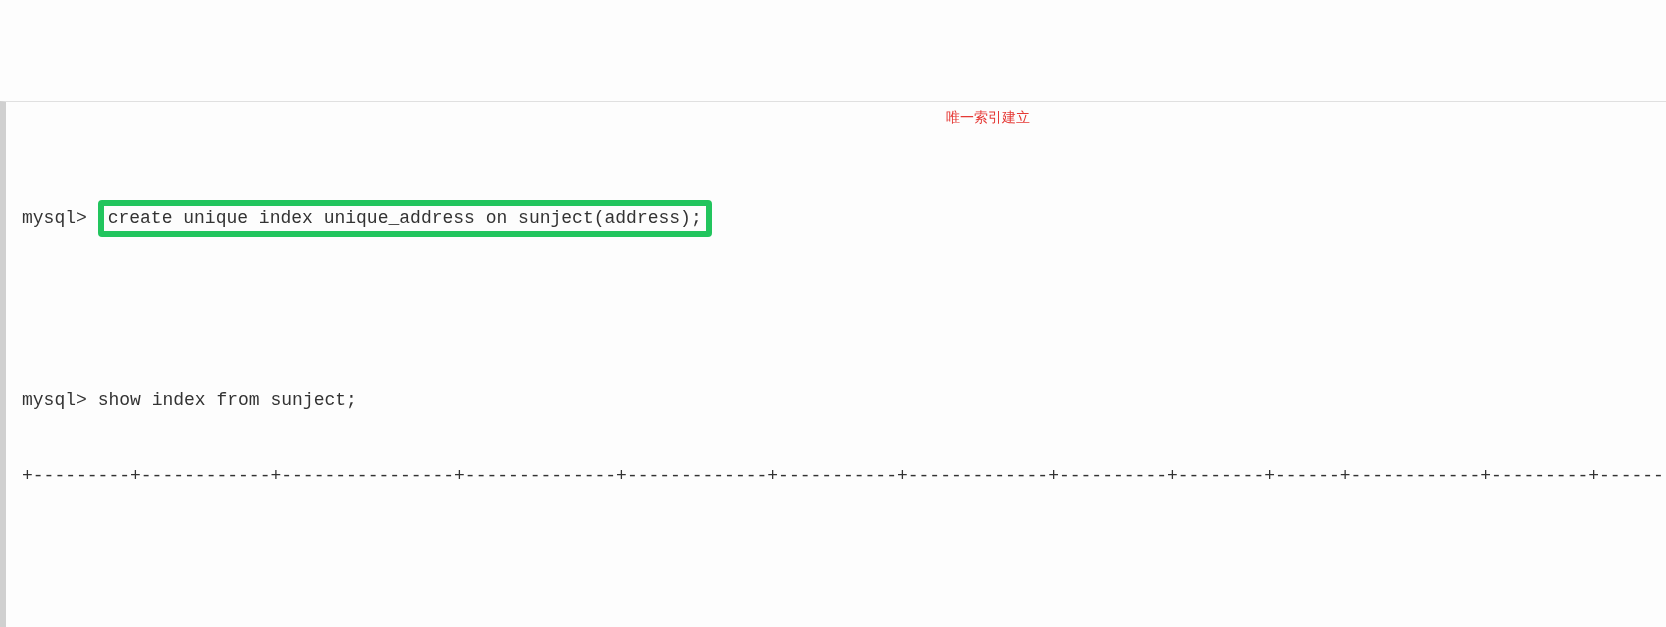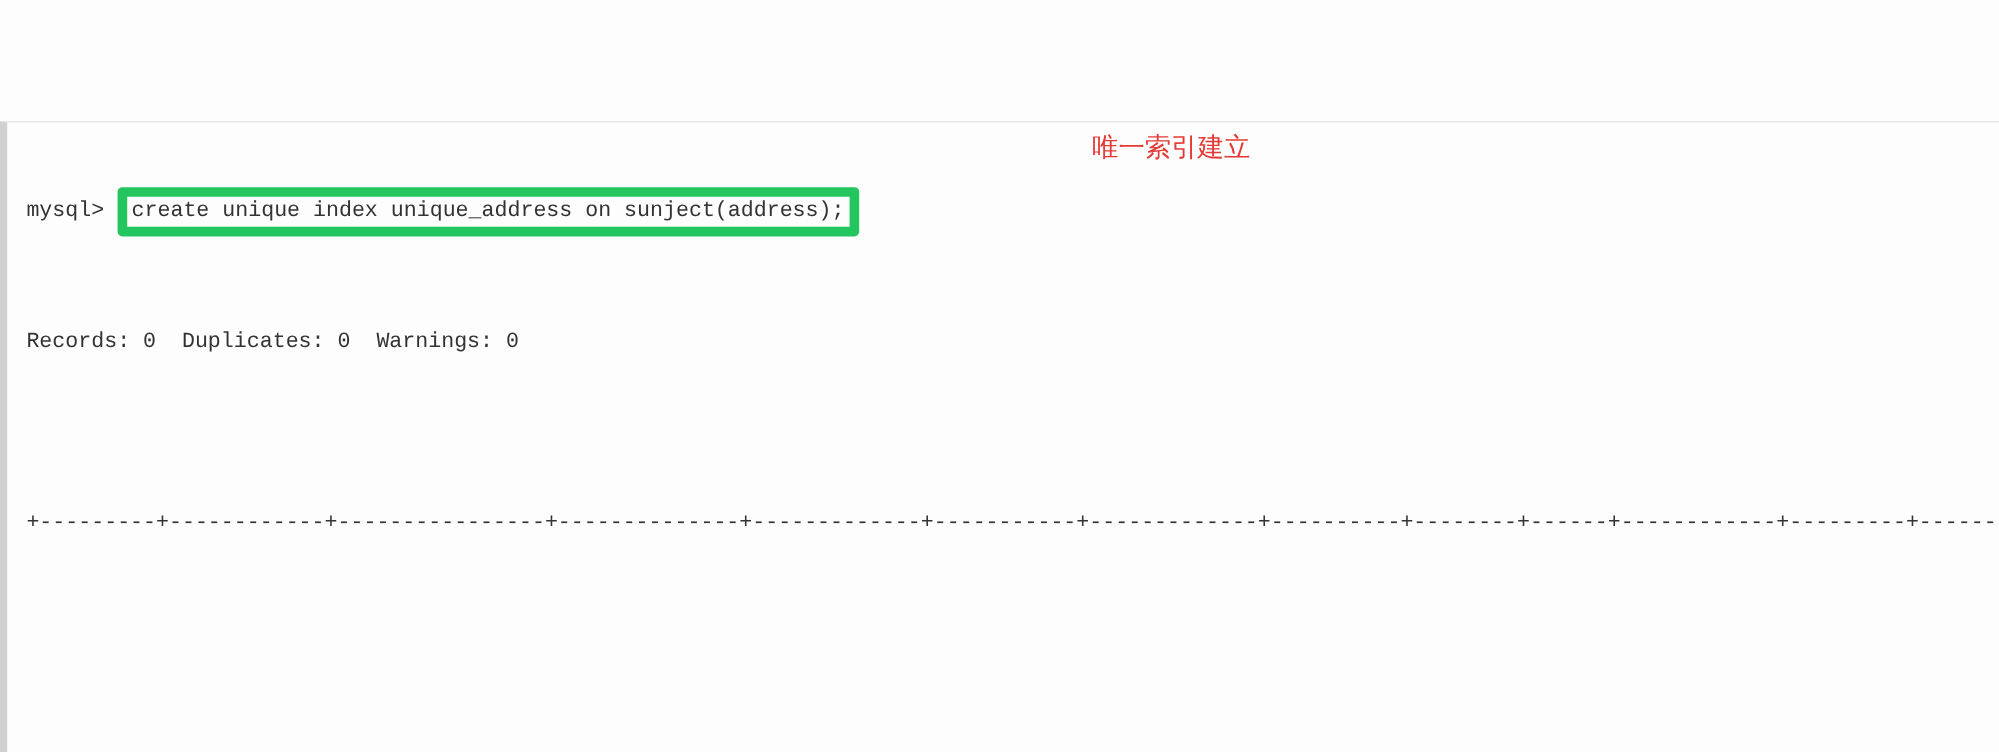--- a/index.html
+++ b/index.html
@@ -16,46 +16,47 @@
   .terminal {
     padding: 4px 0 4px 16px;
     border-left: 6px solid #d0d0d0;
     border-top: 1px solid #e0e0e0;
     position: relative;
   }
   .line {
     display: block;
   }
   .red-box-inline {
-    border: 8px solid #22c55e;
+    border: 6px solid #22c55e;
     border-radius: 4px;
     padding: 0 4px;
     display: inline-block;
+    margin-top: 44px;
   }
   .red-annot {
     color: #e53935;
     position: absolute;
-    left: 904px;
+    left: 940px;
     top: 6px;
     white-space: nowrap;
     font-family: "Microsoft YaHei", sans-serif;
-    font-size: 22px;
+    font-size: 14px;
     text-align: center;
   }
 </style>
 </head>
 <body>
 
 
 
 <div class="terminal">
   <span class="line"><span>mysql&gt;</span> <span class="red-box-inline">create unique index unique_address on sunject(address);</span></span>
   <span class="red-annot">唯一索引建立</span>
-  <span class="line">Records: 0  Duplicates: 0  Warnings: 0</span>
   <span class="line"> </span>
+  <span class="line"><span>mysql&gt;</span> <span>show index from sunject;</span></span>
   <span class="line">+---------+------------+----------------+--------------+-------------+-----------+-------------+----------+--------+------+------------+---------+---------------+</span>
   
   
   
   
   
   
   
   
   

